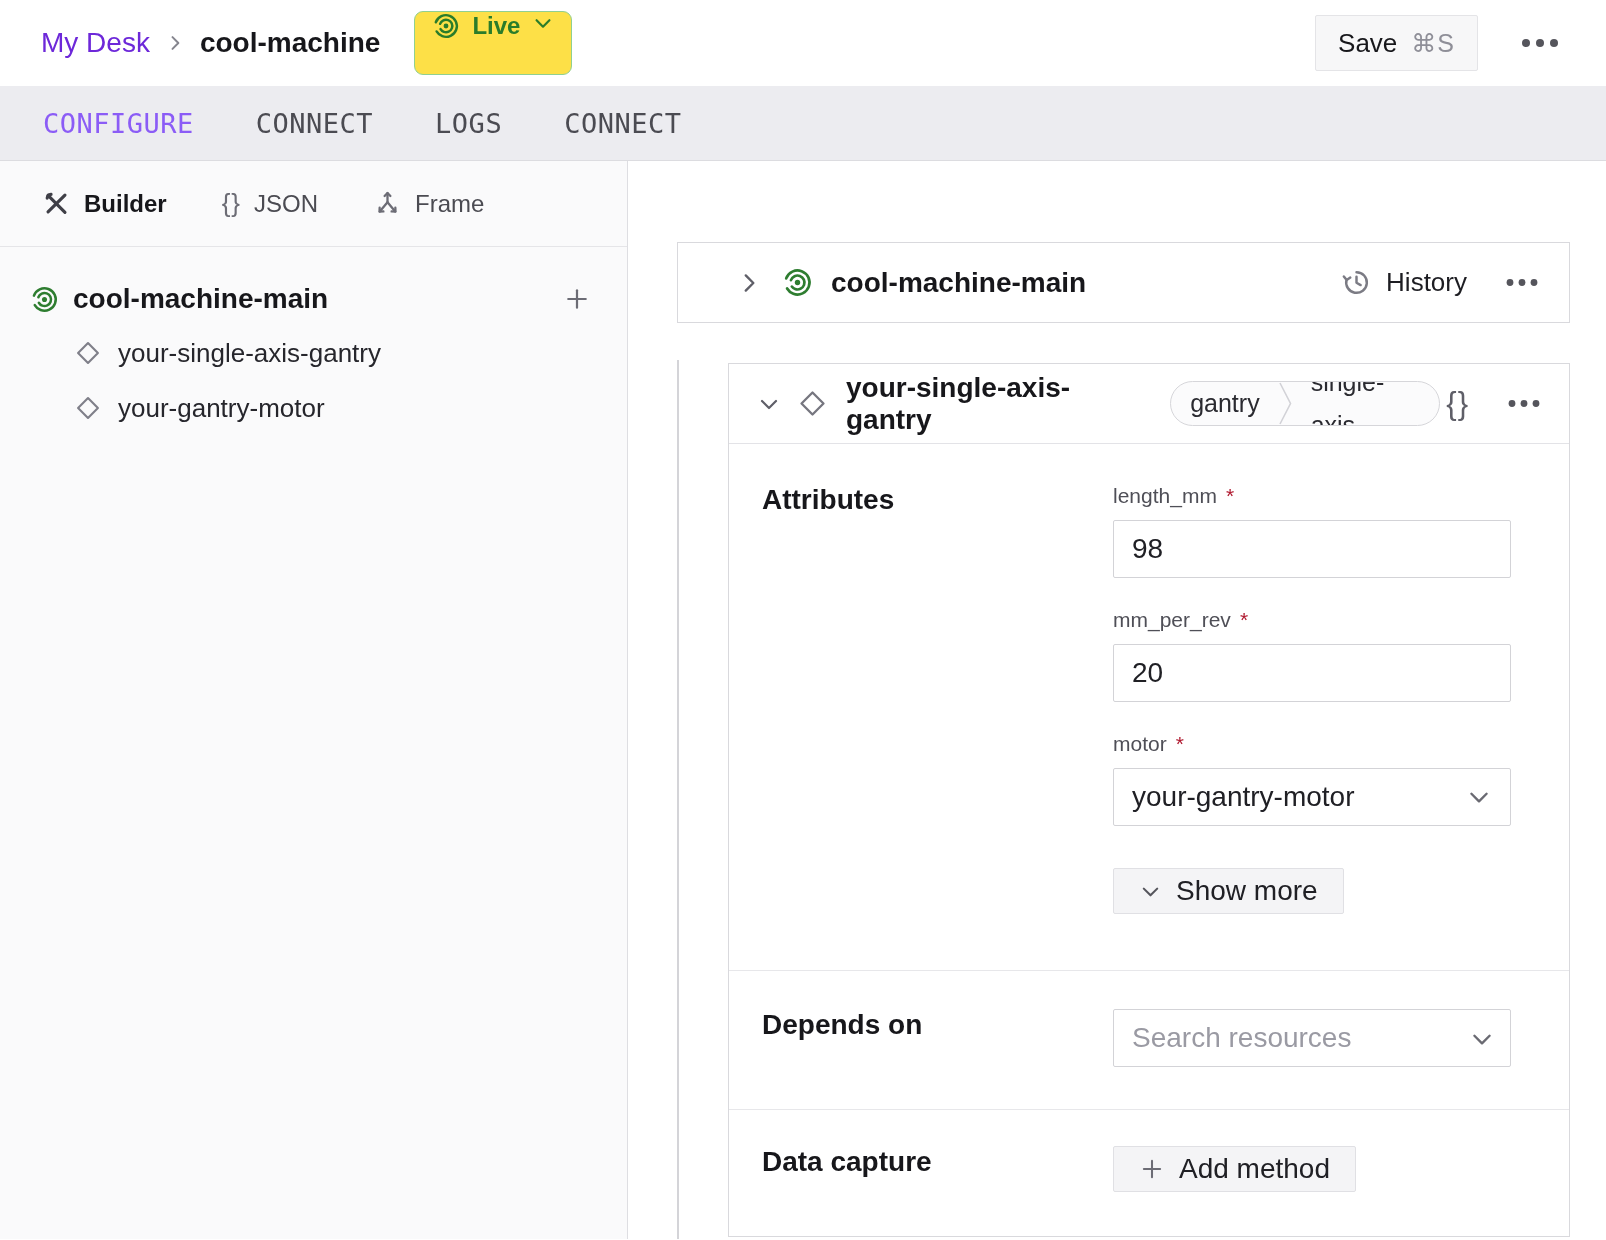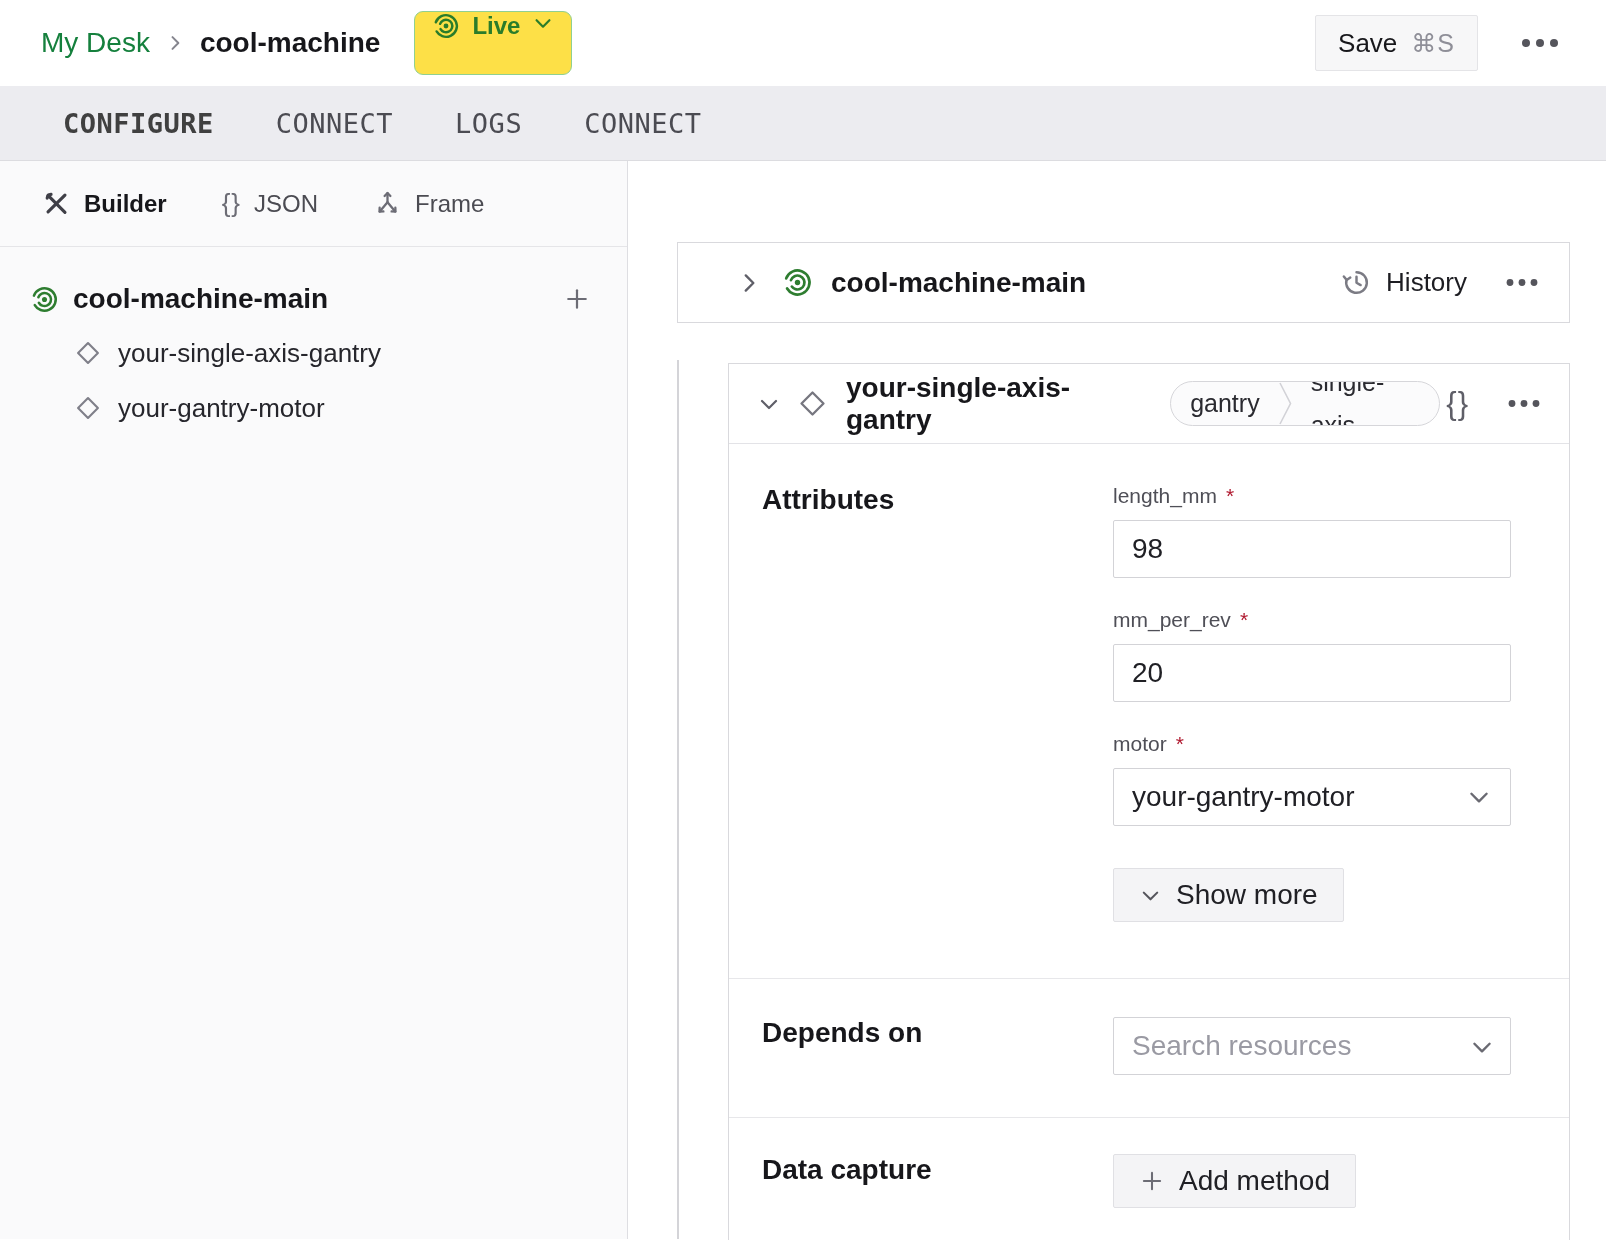--- a/index.html
+++ b/index.html
@@ -7,21 +7,21 @@
   body {
     width:1606px; height:1240px; overflow:hidden; position:relative;
     background:#ffffff; color:#1b1b1f;
     font-family:"Liberation Sans", sans-serif;
   }
   svg { display:block; }
 
   
   .header { height:86px; display:flex; align-items:center; padding:0 40px 0 41px; background:#fff; }
   .breadcrumb { display:flex; align-items:center; gap:15px; font-size:28px; }
-  .crumb-parent { color:#15803d; cursor:pointer; }
+  .crumb-parent { color:#6d28d9; cursor:pointer; }
   .crumb-current { font-weight:700; color:#17171b; }
   .live-badge {
     margin-left:34px; display:flex; align-items:flex-start; gap:12px;
     background:#fde047; border:1.5px solid #90d090; border-radius:9px;
     height:64px; padding:0 17px; cursor:pointer;
   }
   .live-label { color:#2a7c2a; font-size:24px; font-weight:600; }
   .header-right { margin-left:auto; display:flex; align-items:center; gap:36px; }
   .save-btn {
     display:flex; align-items:center; gap:14px; height:56px; padding:0 22px;
@@ -31,21 +31,21 @@
   .save-shortcut { color:#8f8f98; font-size:25px; letter-spacing:1px; }
   .icon-btn { background:none; border:none; padding:6px; cursor:pointer; }
 
   
   .tabbar {
     height:75px; background:#ececf0; border-bottom:1px solid #dcdce0;
     display:flex; align-items:center; gap:62px; padding:0 43px;
     font-family:"DejaVu Sans Mono", monospace; font-size:27px;
   }
   .tab { color:#4b4b52; letter-spacing:0.5px; cursor:pointer; }
-  .tab.active { color:#404040; font-weight:700;margin-left:20px; }
+  .tab.active { color:#8b5cf6; font-weight:400; }
 
   
   .content { display:flex; height:1078px; }
 
   
   .sidebar { width:628px; background:#fafafb; border-right:1px solid #dedee2; flex:none; }
   .sidebar-toolbar {
     height:86px; display:flex; align-items:center; gap:55px;
     padding-left:42px; border-bottom:1px solid #e5e5e8;
   }
@@ -109,21 +109,21 @@
     width:100%; height:58px; border:1px solid #d3d3d7; border-radius:2px;
     background:#fff; padding:0 18px; display:flex; align-items:center;
     justify-content:space-between; font-size:28px; color:#202025; cursor:pointer;
   }
   .select-with-input { position:relative; }
   .select-with-input .text-input { padding-right:60px; }
   .select-with-input .text-input::placeholder { color:#9a9aa3; }
   .select-chevron-abs { position:absolute; right:16px; top:17px; pointer-events:none; }
 
   .gray-btn {
-    display:inline-flex; align-items:center; gap:14px; height:54px; padding:0 25px;
+    display:inline-flex; align-items:center; gap:14px; height:46px; padding:0 25px;
     background:#f4f4f6; border:1px solid #e0e0e4; border-radius:2px;
     font-size:28px; color:#202025; font-family:inherit; cursor:pointer;
   }
   .show-more-btn { margin-top:42px; }
 </style>
 </head>
 <body>
 
 <div class="header">
   <div class="breadcrumb">

